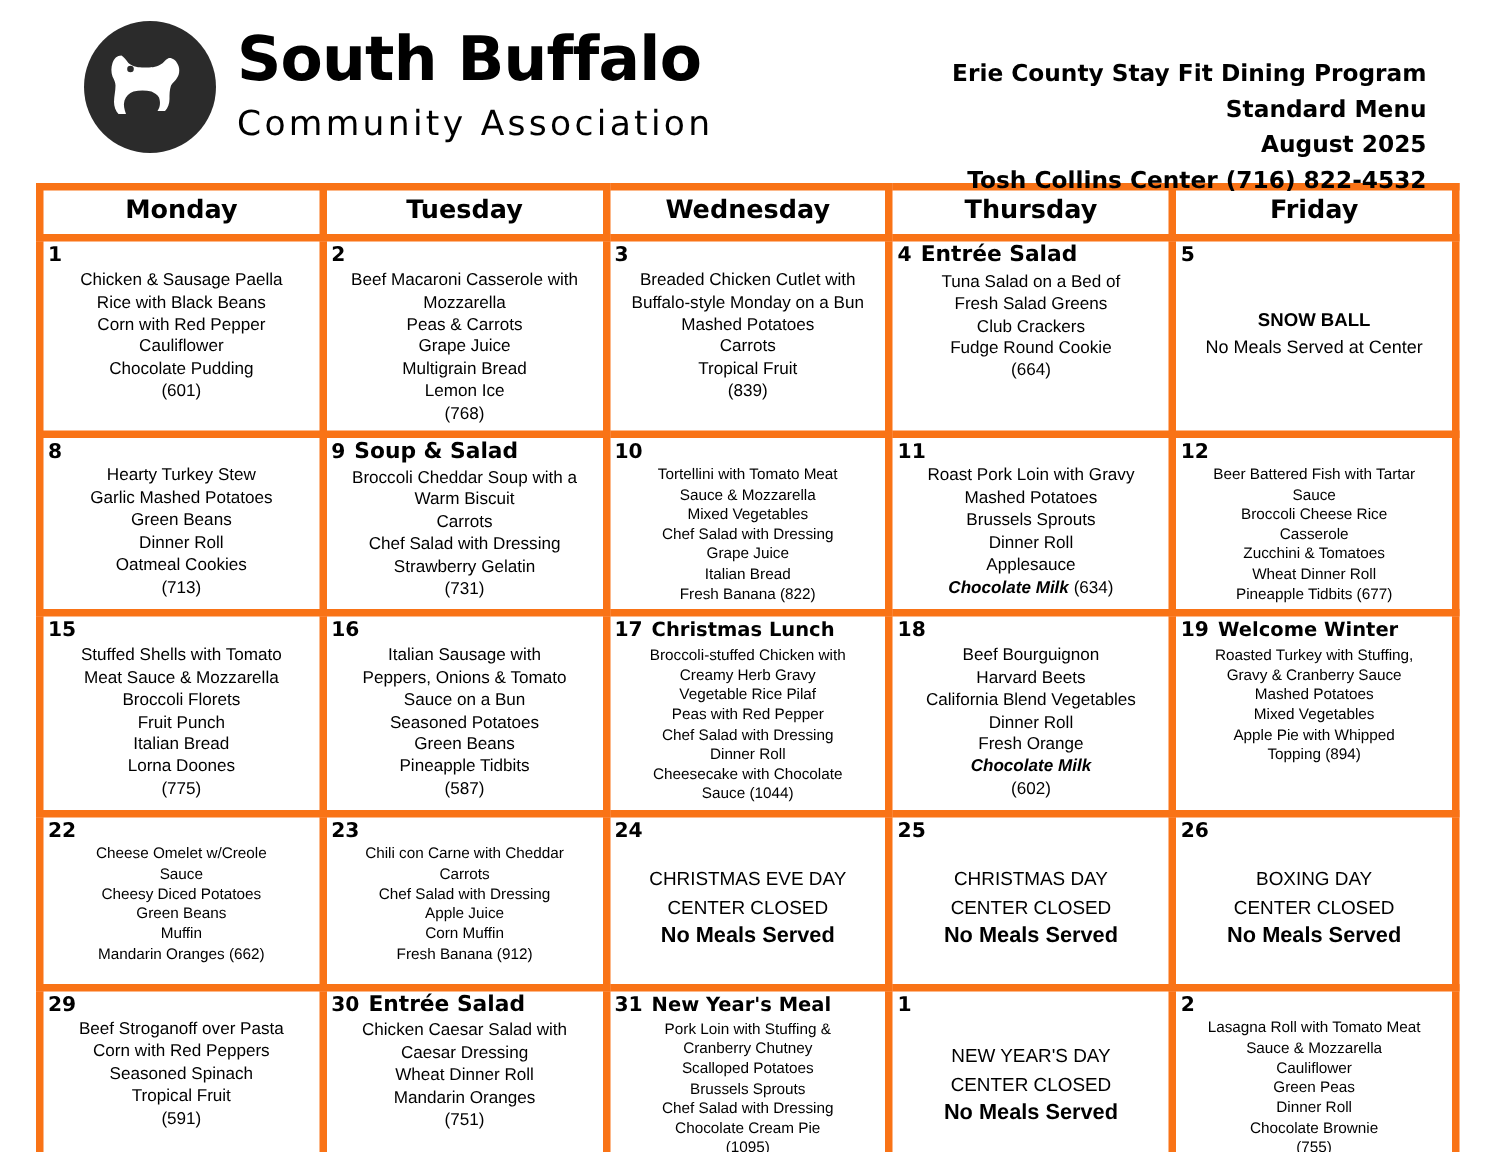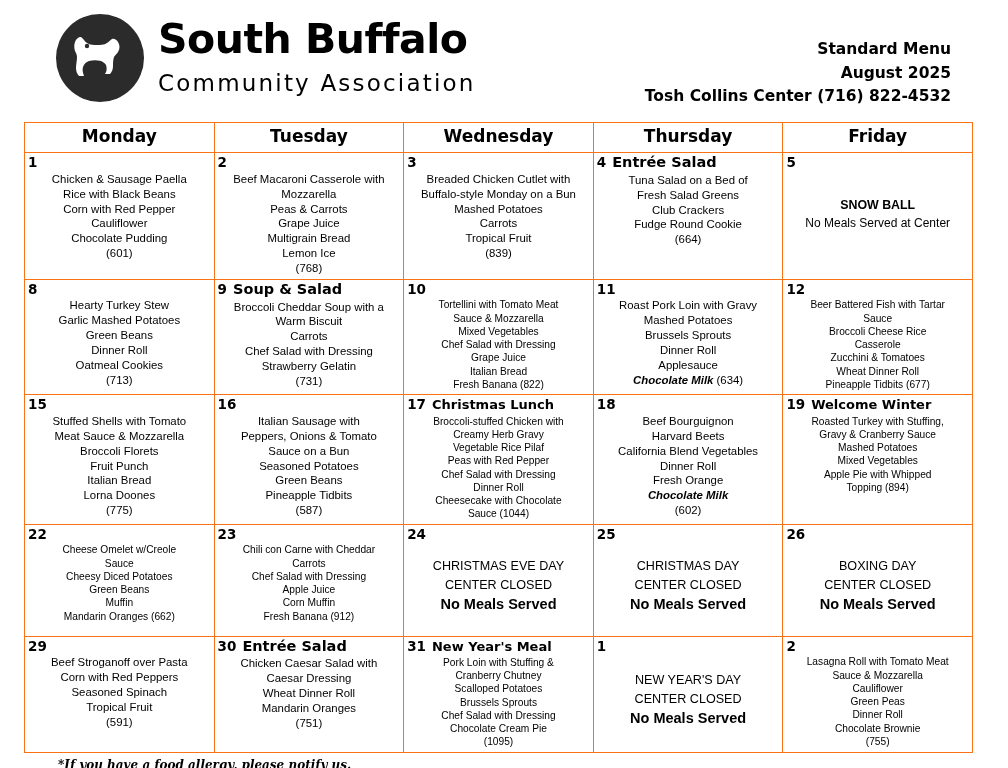--- a/index.html
+++ b/index.html
@@ -77,21 +77,21 @@
   }
 
   
   table.calendar {
     border-collapse: collapse;
     width: 100%;
     table-layout: fixed;
   }
   table.calendar th,
   table.calendar td {
-    border: 1px solid #f97316;
+    border: 5px solid #f97316;
     vertical-align: top;
   }
   table.calendar th {
     font-family: "DejaVu Sans", sans-serif;
     font-size: 17px;
     font-weight: bold;
     padding: 3px 0 4px 0;
     text-align: center;
     height: 22px;
   }
@@ -170,20 +170,21 @@
           <path fill="#ffffff" d="M12 6c-3 0-5 2-6 5-1 3-1 6 0 9 1 2 2 4 2 6 0 4-1 7-1 11 0 3 1 6 3 8h5c-1-3-2-6-1-9 1-3 3-5 6-6 4-1 8-1 12 0 2 1 4 2 5 4 1 3 1 6-1 9h5c2-2 3-5 3-8 0-3 0-6 1-9 1-2 3-3 4-5 2-3 2-7 0-10-1-2-4-4-6-3-2 1-3 3-5 4-3 2-7 2-10 2-3 0-7 0-10-2-2-1-3-4-6-6z"></path>
           <circle fill="#2b2b2b" cx="18" cy="15" r="2.2"></circle>
         </svg>
       </div>
       <div class="brand-text">
         <div class="brand-title">South Buffalo</div>
         <div class="brand-sub">Community Association</div>
       </div>
     </div>
     <div class="program-info">
+      <div>Erie County Stay Fit Dining Program</div>
       <div>Standard Menu</div>
       <div>August 2025</div>
       <div>Tosh Collins Center (716) 822-4532</div>
     </div>
   </div>
 
   <table class="calendar">
     <thead>
       <tr>
         <th>Monday</th>

